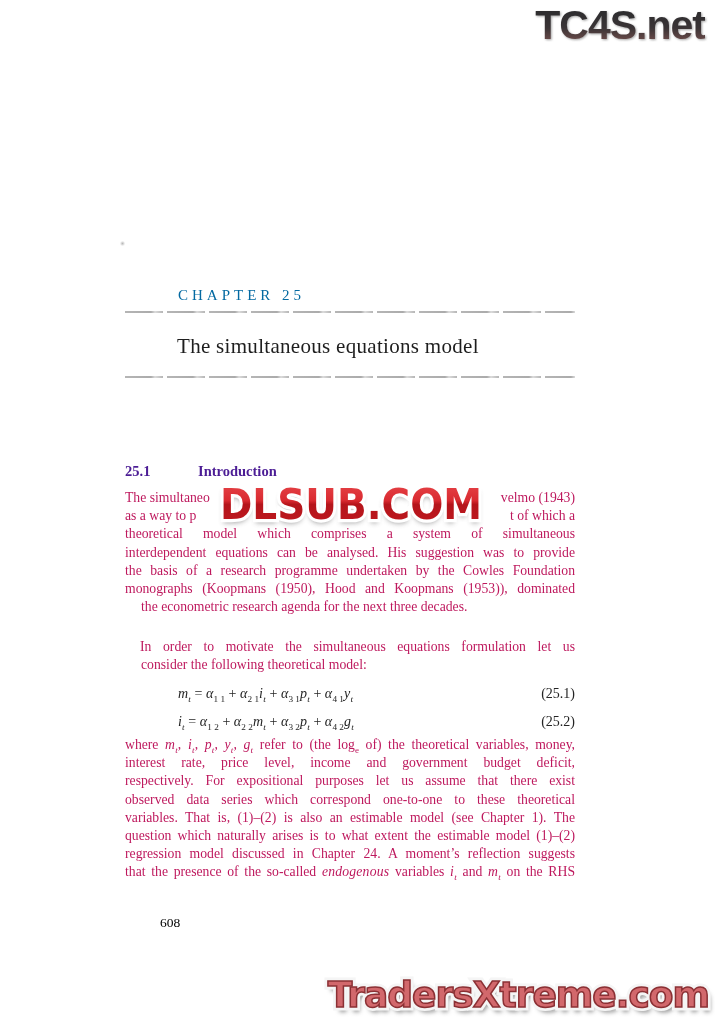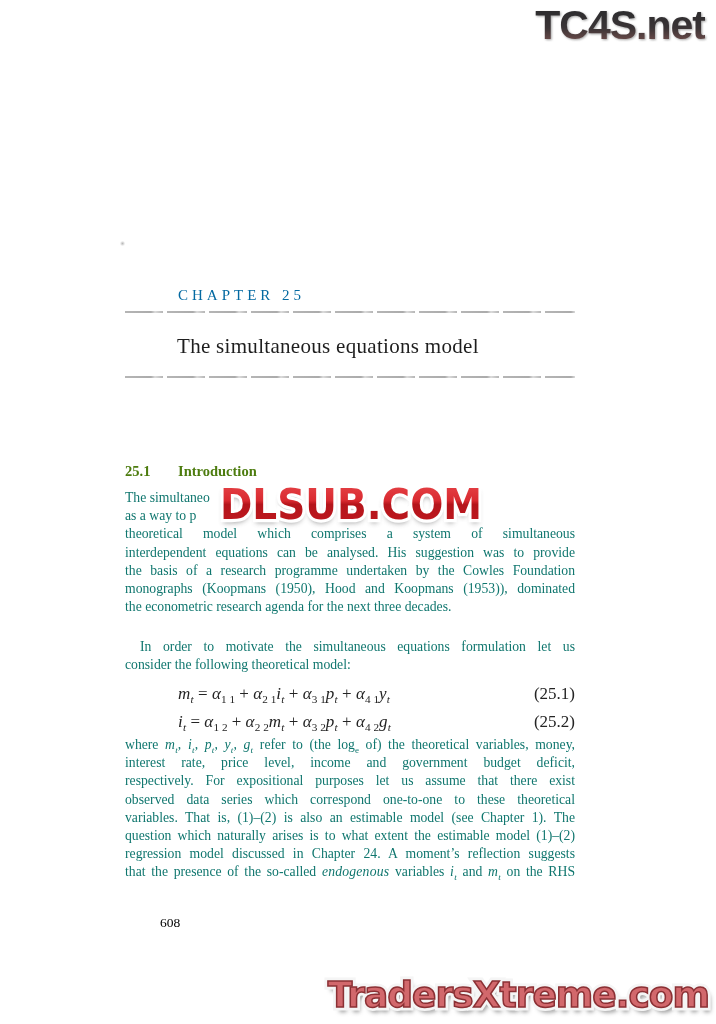--- a/index.html
+++ b/index.html
@@ -43,45 +43,46 @@
     opacity:0.75;
   }
   .rule-1{top:311px;}
   .rule-2{top:376px;}
   .book-title{
     position:absolute;left:52px;top:334px;
     font-size:21px;color:#1e1e1e;letter-spacing:0.3px;
   }
   .section-heading{
     position:absolute;left:0;top:463px;
-    font-size:14.5px;font-weight:bold;color:#4d7c0f;
+    font-size:14.5px;font-weight:bold;color:#4c1d95;
     display:flex;
+    gap:20px;
   }
   .section-heading .num{width:53px;}
 
   
   .bodyline{
     position:relative;width:450px;height:18.2px;overflow:hidden;
-    font-size:13.7px;line-height:18.2px;color:#0f766e;
-    text-align:justify;text-align-last:justify;flex-direction:column;
-  }
-  .bodyline.lastline{text-align:center;text-align-last:left;}
+    font-size:13.7px;line-height:18.2px;color:#be185d;
+    text-align:justify;text-align-last:justify;
+  }
+  .bodyline.lastline{text-align:center;text-align-last:left;margin-left:16px;}
   .bodyline.fragline{display:flex;justify-content:space-between;text-align:left;text-align-last:left;}
   .bodyline.indent{padding-left:15px;width:435px;}
   sub{font-size:66%;line-height:0;}
   i{letter-spacing:0.2px;}
 
   .para-1{position:absolute;left:0;top:489px;}
   .para-2{position:absolute;left:0;top:638px;}
   .para-3{position:absolute;left:0;top:736px;}
 
   
   .equation-row{
     position:absolute;left:0;width:450px;height:20px;
-    font-size:17px;line-height:20px;color:#242424;
+    font-size:14px;line-height:20px;color:#242424;
   }
   .equation-row .eq-body{position:absolute;left:53px;}
   .equation-row .eq-number{position:absolute;right:0;}
   .eq-1{top:684px;}
   .eq-2{top:712px;}
 
   .page-number{
     position:absolute;left:35px;top:915px;
     font-size:13.5px;color:#000000;
   }

